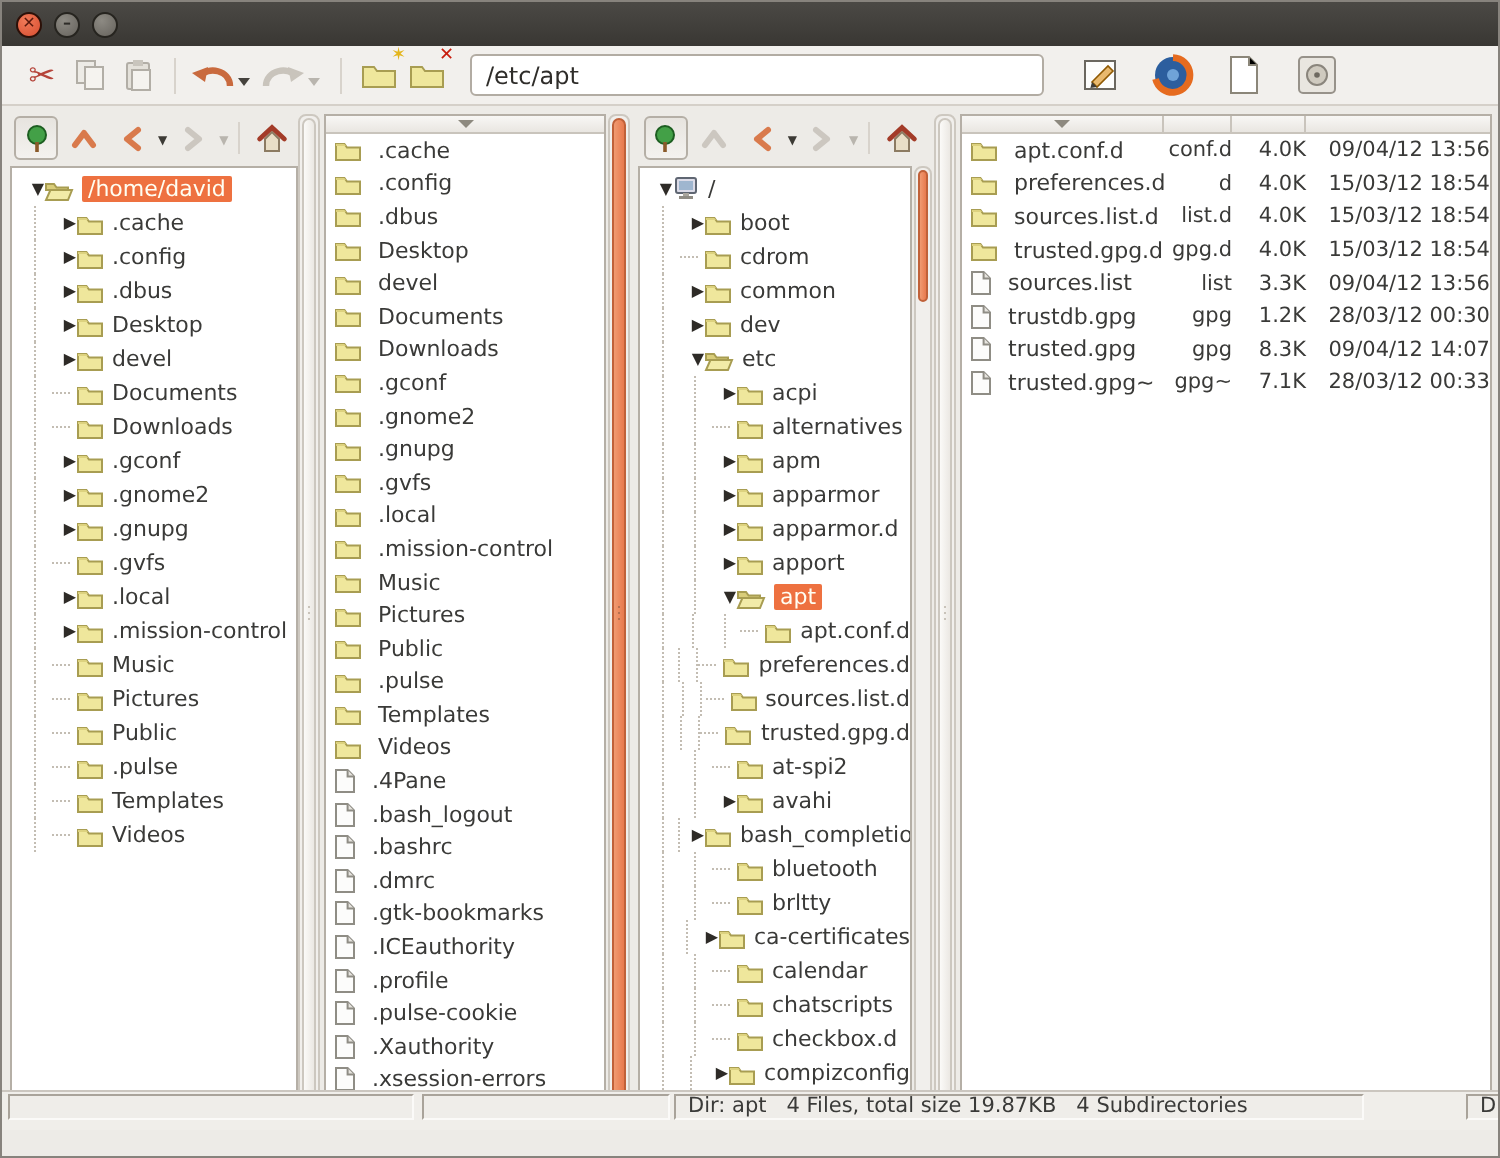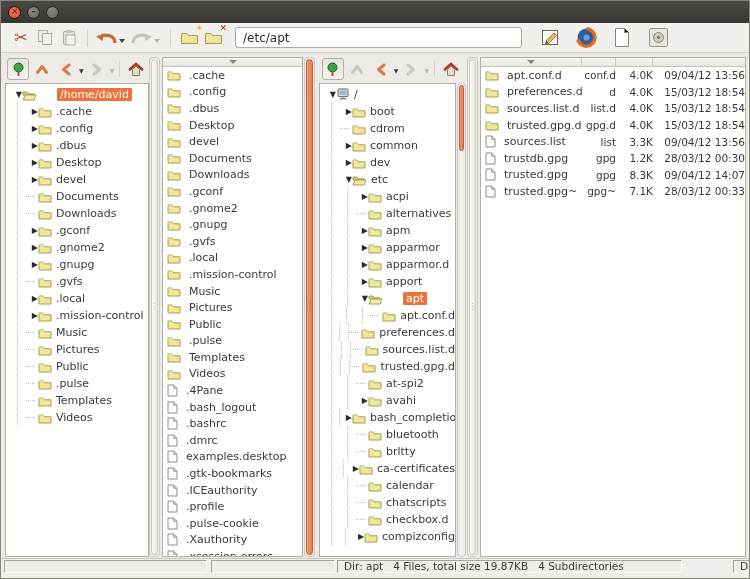--- a/index.html
+++ b/index.html
@@ -53,21 +53,21 @@
   .rows.treerows { height:100%; padding-top:2px; }
 
   .trow { height:17px; display:flex; align-items:center; padding-left:4px; white-space:nowrap; }
   .lrow { height:16.6px; display:flex; align-items:center; padding-left:4px; gap:4px; white-space:nowrap; }
   .frow { height:16.6px; display:flex; align-items:center; white-space:nowrap; }
   .guide { margin-left:7px; width:9px; height:100%; border-left:1px dotted #c3bdb3; }
   .arrow { width:12px; font-size:8px; color:#2e2b27; flex:none; }
   .stubline { width:9px; height:0; border-top:1px dotted #c3bdb3; margin-right:3px; flex:none; }
   .nicon { flex:none; display:flex; align-items:center; margin-right:4px; }
   .tlabel { font-size:11px; color:#3a3a38; }
-  .tlabel.sel { background:#ee7140; color:#fffef2; padding:0 3px; border-radius:1px;margin-left:16px; }
+  .tlabel.sel { background:#ee7140; color:#fffef2; padding:0 3px; border-radius:1px; }
 
   .cell-name { width:101px; display:flex; align-items:center; gap:4px; padding-left:4px; overflow:hidden; }
   .cell-ext  { width:34px; font-size:10.5px; color:#3a3a38; }
   .cell-size { width:37px; font-size:10.5px; color:#3a3a38; }
   .cell-date { flex:1; font-size:10.5px; color:#3a3a38; }
   .cell-name .tlabel { font-size:11px; }
 
   
   .sb-v { position:absolute; background:#f1efec; border:1px solid #cdc8c0; border-radius:4px; }
   .thumb-orange { position:absolute; left:1px; right:1px; border-radius:4px;
@@ -75,21 +75,21 @@
   .thumb-grey { position:absolute; left:1px; right:1px; border-radius:4px;
     background:linear-gradient(90deg,#fbfaf8,#ebe8e3); border:1px solid #ccc7bf; }
   .grip { position:absolute; left:2px; right:2px; top:50%; height:8px; transform:translateY(-50%);
     background:repeating-linear-gradient(to bottom, rgba(120,80,60,.45) 0 1px, transparent 1px 3px); }
   .thumb-grey .grip { background:repeating-linear-gradient(to bottom, #c9c3ba 0 1px, transparent 1px 3px); }
   .sb-h { position:absolute; background:#f1efec; border:1px solid #cdc8c0; border-radius:3px; }
   .sb-h .hthumb { position:absolute; top:0; bottom:0; left:1px; right:3px; border-radius:3px;
     background:linear-gradient(#f09a71,#e87a4e); border:1px solid #c06139; }
 
   
-  .statusbar { position:absolute; left:0; right:0; bottom:0; height:20px; background:#f0eeea;
+  .statusbar { position:absolute; left:0; right:0; bottom:13px; height:20px; background:#f0eeea;
                border-top:1px solid #cbc6bf; }
   .sbox { position:absolute; top:1px; height:13px; background:#efede9; border:1px solid;
           border-color:#a9a39a #fbfaf8 #fbfaf8 #a9a39a; font-size:10.5px; line-height:11px;
           color:#3a3a38; padding:0 6px; white-space:pre; display:flex; align-items:center; }
   .sbox .star { margin-left:auto; margin-right:10px; }
 
   svg { display:block; }
 </style>
 </head>
 <body>
@@ -689,29 +689,20 @@
           </span>
           <span class="tlabel">.dmrc</span>
         </div>
         <div class="lrow">
           <span class="nicon">
             <svg width="11" height="13">
               <path d="M1 1 L6.8 1 L10 4.2 L10 12 L1 12 Z" fill="#fcfcfb" stroke="#8f8d85"></path>
               <path d="M6.8 1 L6.8 4.2 L10 4.2" fill="#e7e5df" stroke="#8f8d85"></path>
             </svg>
           </span>
-          <span class="tlabel">examples.desktop</span>
-        </div>
-        <div class="lrow">
-          <span class="nicon">
-            <svg width="11" height="13">
-              <path d="M1 1 L6.8 1 L10 4.2 L10 12 L1 12 Z" fill="#fcfcfb" stroke="#8f8d85"></path>
-              <path d="M6.8 1 L6.8 4.2 L10 4.2" fill="#e7e5df" stroke="#8f8d85"></path>
-            </svg>
-          </span>
           <span class="tlabel">.gtk-bookmarks</span>
         </div>
         <div class="lrow">
           <span class="nicon">
             <svg width="11" height="13">
               <path d="M1 1 L6.8 1 L10 4.2 L10 12 L1 12 Z" fill="#fcfcfb" stroke="#8f8d85"></path>
               <path d="M6.8 1 L6.8 4.2 L10 4.2" fill="#e7e5df" stroke="#8f8d85"></path>
             </svg>
           </span>
           <span class="tlabel">.ICEauthority</span>

